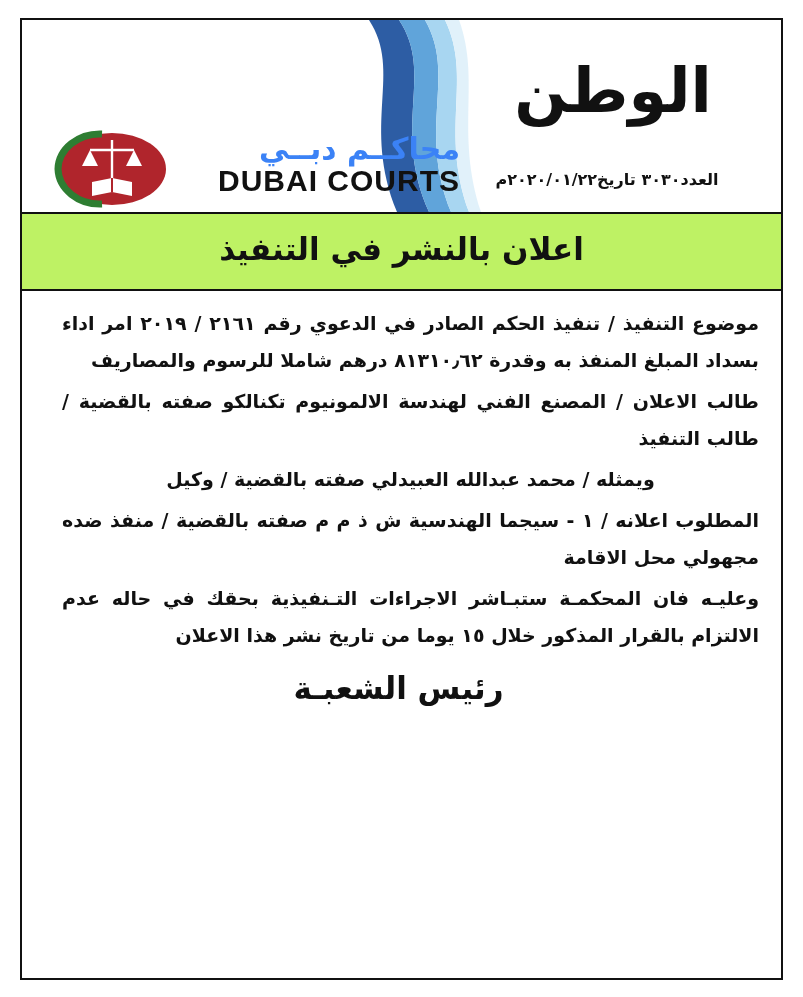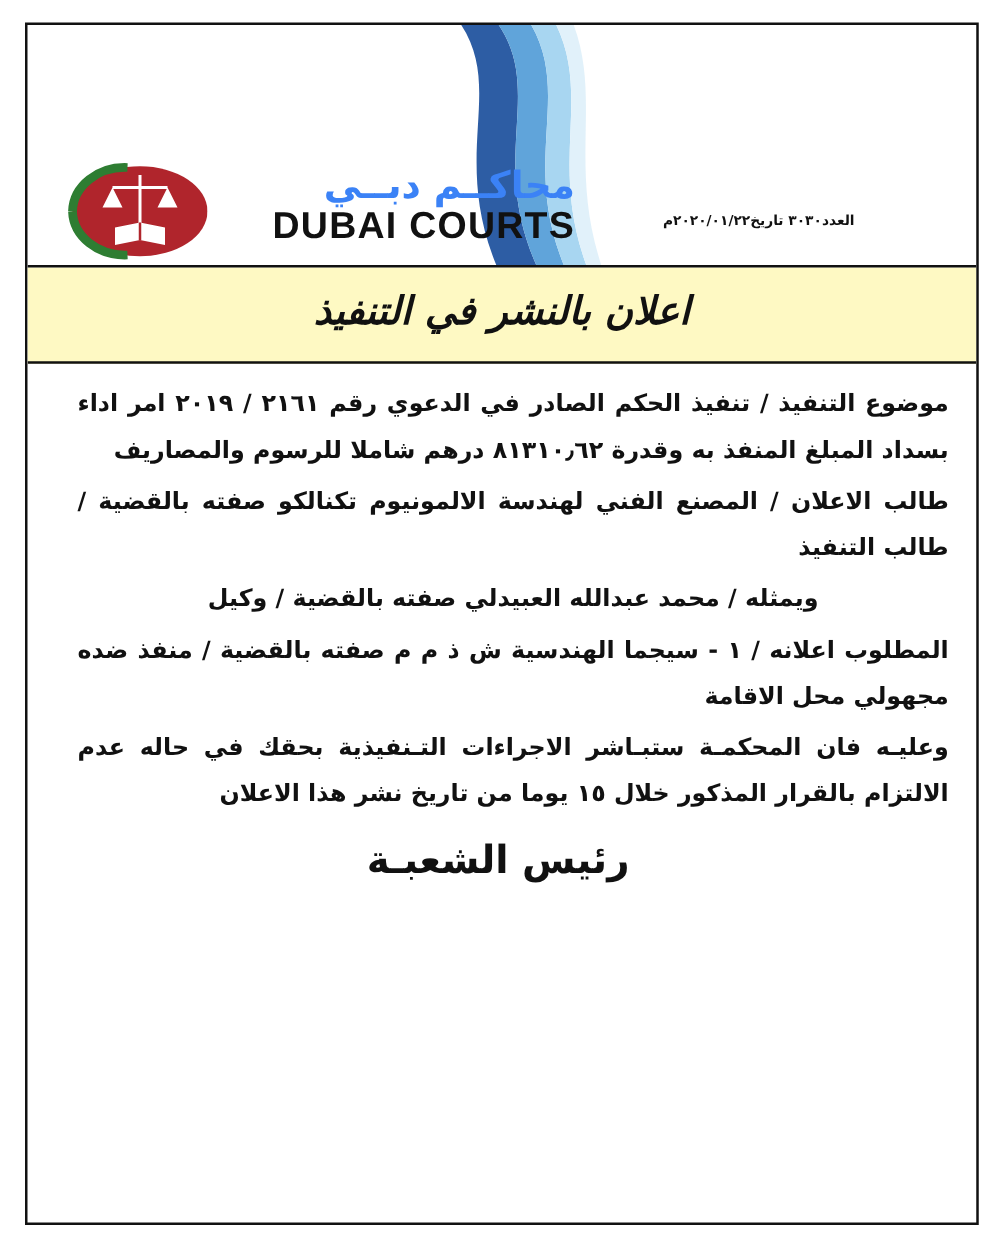--- a/index.html
+++ b/index.html
@@ -61,21 +61,21 @@
     color: #111;
     line-height: 1;
     letter-spacing: -1px;
   }
   .issue-line {
     position: absolute;
     right: 14px;
     top: 150px;
     width: 320px;
     text-align: center;
-    font-size: 11px;
+    font-size: 16px;
     font-weight: bold;
     color: #111;
     direction: rtl;
   }
   .gov-block {
     position: absolute;
     left: 40px;
     top: 22px;
     width: 400px;
     text-align: center;
@@ -122,25 +122,24 @@
   .emblem {
     position: absolute;
     left: 24px;
     top: 108px;
     width: 120px;
     height: 82px;
   }
 
   
   .title-band {
-    background: #fef9c3;
+    background: #bef264;
     border-bottom: 2px solid #111;
     padding: 12px 10px 16px 10px;
     text-align: center;
-    font-style: italic;
   }
   .title-line1 {
     font-size: 31px;
     font-weight: bold;
     color: #111;
     line-height: 1.5;
     direction: rtl;
   }
   .title-line2 {
     font-size: 31px;
@@ -189,20 +188,23 @@
 
       <div class="swoosh">
         <svg width="130" height="192" viewBox="0 0 130 192" xmlns="http://www.w3.org/2000/svg">
           <path d="M18,0 C52,52 10,104 46,192 L78,192 C40,106 84,54 48,0 Z" fill="#1b4f9c" opacity="0.92"></path>
           <path d="M48,0 C84,54 40,106 78,192 L100,192 C66,108 106,56 74,0 Z" fill="#4f9ad6" opacity="0.9"></path>
           <path d="M74,0 C106,56 66,108 100,192 L118,192 C88,110 122,58 94,0 Z" fill="#9fd2ef" opacity="0.9"></path>
           <path d="M94,0 C122,58 88,110 118,192 L130,192 C104,112 130,60 108,0 Z" fill="#dff0fa" opacity="0.95"></path>
         </svg>
       </div>
 
+      <div class="masthead">
+        <div class="masthead-word">الوطن</div>
+      </div>
 
       <div class="issue-line">العدد٣٠٣٠ تاريخ٢٠٢٠/٠١/٢٢م</div>
 
 
       <div class="courts-block">
         <div class="courts-ar">محاكــم دبــي</div>
         <div class="courts-en">DUBAI COURTS</div>
       </div>
 
       <div class="emblem">

